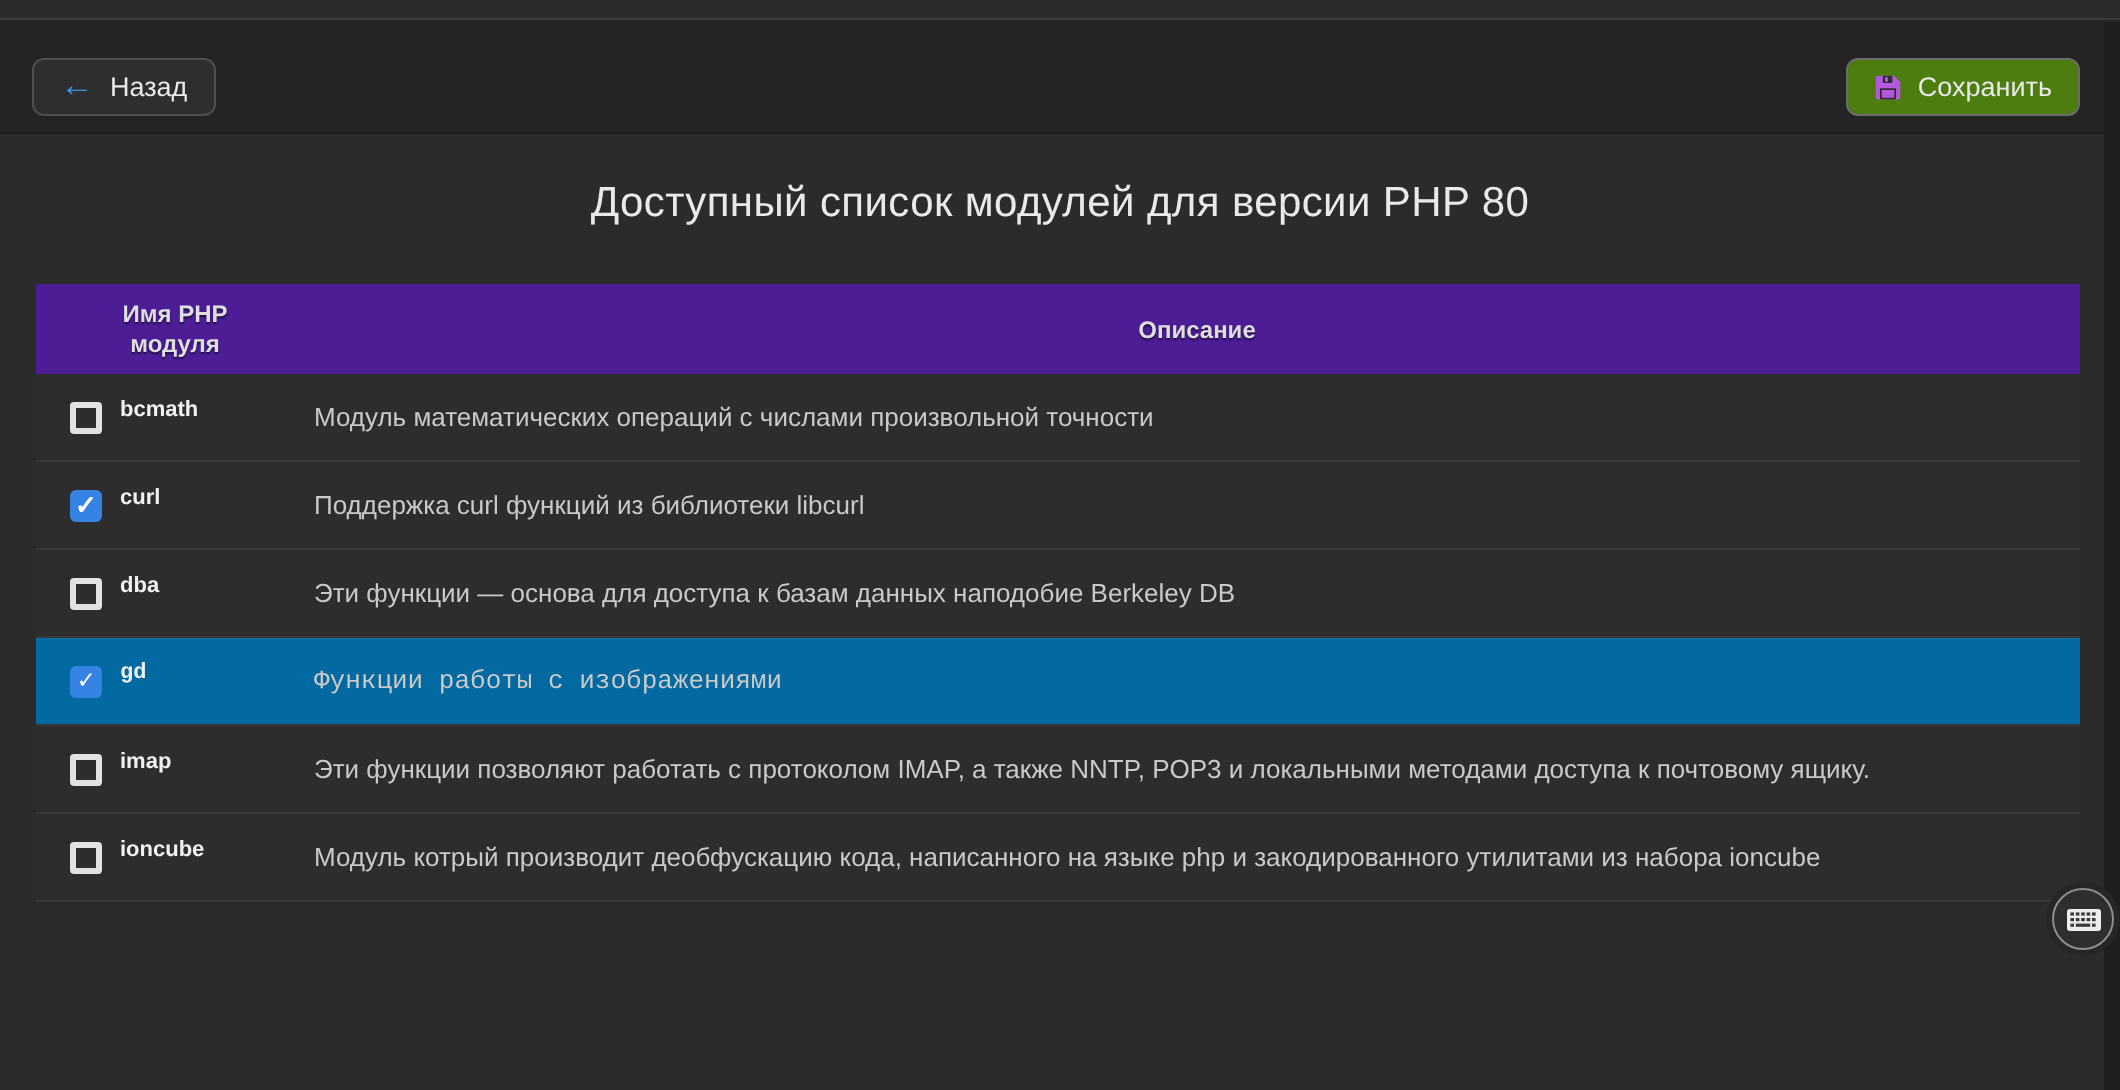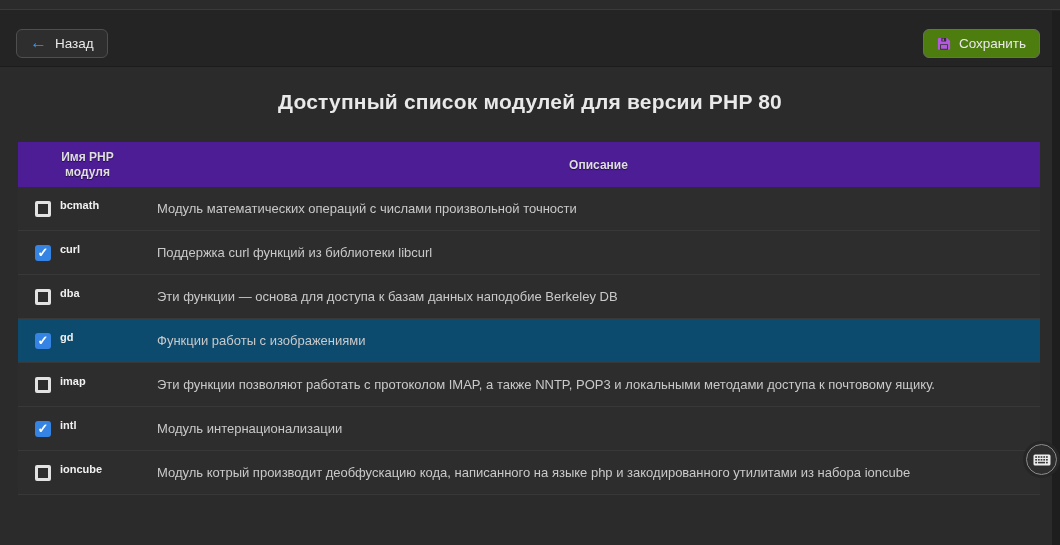--- a/index.html
+++ b/index.html
@@ -32,21 +32,21 @@
     padding: 5px 13px; height: 29px;
     cursor: pointer; white-space: nowrap;
   }
   .btn-save { border-color: #6b6b6b; background: #4d7c0f; }
   .back-arrow { color: #4094e8; font-size: 17px; font-weight: 700; line-height: 1; transform: translateY(-1px); }
 
   
   .page-title {
     margin: 23px 12px 0;
     text-align: center;
-    font-size: 21px; font-weight: 700;
+    font-size: 21px; font-weight: 400;
     color: #e9e9e9; letter-spacing: .2px;
   }
 
   
   .modules-table {
     position: absolute; left: 18px; top: 142px; width: 1022px;
   }
   .thead {
     display: flex; height: 45px;
     background: #4c1d95;
@@ -59,21 +59,21 @@
   }
   .th-module span { display: inline-block; max-width: 74px; }
   .th-desc { flex: 1; display: flex; align-items: center; justify-content: center; }
 
   .row {
     display: flex; height: 44px;
     background: #2d2d2d;
     border-bottom: 1px solid #383838;
     cursor: pointer;
   }
-  .row.highlighted { background: #0c4a6e; }
+  .row.highlighted { background: #0369a1; font-family: Liberation Mono, monospace; }
   .cell-module {
     width: 139px; display: flex; align-items: center;
     padding-left: 17px; gap: 9px; flex: 0 0 auto;
   }
   .checkbox {
     width: 16px; height: 16px; flex: 0 0 auto;
     border: 3px solid #e2e2e2; background: #2d2d2d;
     border-radius: 2px; position: relative;
   }
   .checkbox.checked {
@@ -177,27 +177,20 @@
   </div>
 
   <div class="row">
     <div class="cell-module">
       <span class="checkbox"></span>
       <span class="module-name">imap</span>
     </div>
     <div class="cell-desc">Эти функции позволяют работать с протоколом IMAP, а также NNTP, POP3 и локальными методами доступа к почтовому ящику.</div>
   </div>
 
-  <div class="row">
-    <div class="cell-module">
-      <span class="checkbox checked"></span>
-      <span class="module-name">intl</span>
-    </div>
-    <div class="cell-desc">Модуль интернационализации</div>
-  </div>
 
   <div class="row">
     <div class="cell-module">
       <span class="checkbox"></span>
       <span class="module-name">ioncube</span>
     </div>
     <div class="cell-desc">Модуль котрый производит деобфускацию кода, написанного на языке php и закодированного утилитами из набора ioncube</div>
   </div>
 </div>
 </div>

